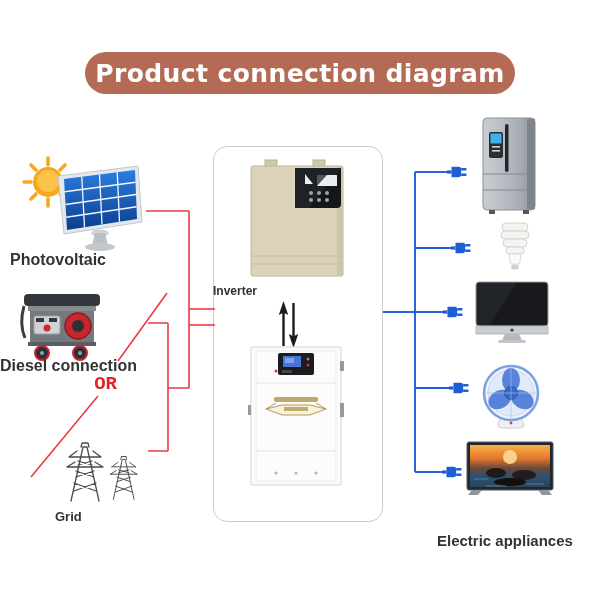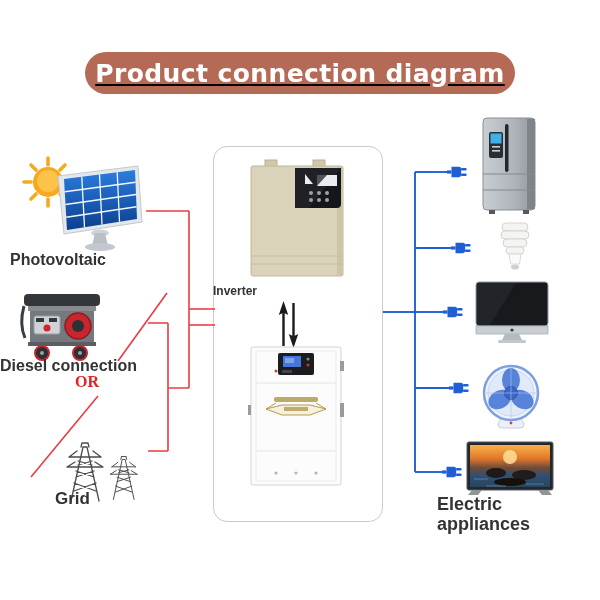--- a/index.html
+++ b/index.html
@@ -1,28 +1,28 @@
 <!DOCTYPE html>
 <html style="--banner_bg: #b46a55; --banner_text: #ffffff; --red_line: #ea3b44; --blue_line: #1f5fd6; --or_color: #e32226; --label_color: #333333;"><head>
 <meta charset="utf-8">
 <style>
   html,body{margin:0;padding:0;background:#fff;}
   #canvas{position:relative;width:600px;height:600px;background:#ffffff;overflow:hidden;
           font-family:"Liberation Sans",sans-serif;}
   
   .banner{position:absolute;left:85px;top:52px;width:430px;height:42px;
           background:var(--banner_bg);border-radius:21px;
-          display:flex;align-items:center;justify-content:center;text-decoration:underline;}
+          display:flex;align-items:center;justify-content:center;}
   .banner h1{margin:0;color:var(--banner_text);font-family:"DejaVu Sans",sans-serif;
              font-size:25px;font-weight:bold;letter-spacing:.4px;white-space:nowrap;}
   
   .lbl{position:absolute;color:var(--label_color);font-size:16px;font-weight:600;
        text-align:left;line-height:1.1;}
-  .or{position:absolute;color:var(--or_color);font-size:16px;font-weight:bold;
-      font-family:Liberation Serif, serif;text-align:left;}
+  .or{position:absolute;color:var(--or_color);font-size:19px;font-weight:bold;
+      font-family:Liberation Mono, monospace;text-align:right;}
   
   .sysbox{position:absolute;left:213px;top:146px;width:170px;height:376px;
           border:1.5px solid #cbcbcb;border-radius:14px;background:#fff;box-sizing:border-box;}
   
   svg.layer{position:absolute;overflow:visible;}
   .red-line{stroke:var(--red_line);stroke-width:1.6;fill:none;}
   .blue-line{stroke:var(--blue_line);stroke-width:1.9;fill:none;}
   .plug{fill:var(--blue_line);}
   .tower{stroke:#4b4b4b;stroke-width:1.3;fill:none;stroke-linecap:round;}
 </style>
@@ -267,17 +267,17 @@
         <path d="M60,43 h18"></path>
         <path d="M20,45 h20"></path>
     </g>
     <polygon points="6,49 16,49 12,54 2,54" fill="#90959a"></polygon>
     <polygon points="72,49 82,49 86,54 76,54" fill="#90959a"></polygon>
   </svg>
 
   <div class="lbl" style="left:10px;top:251px;width:150px">Photovoltaic</div>
   <div class="lbl" style="left:0px;top:357px;width:140px">Diesel connection</div>
   <div class="or" style="left:75px;top:373px;width:42px">OR</div>
-  <div class="lbl" style="left:55px;top:490px;width:95px;font-size:17px">Grid</div>
+  <div class="lbl" style="left:55px;top:510px;width:95px;font-size:13px">Grid</div>
   <div class="lbl" style="left:213px;top:285px;width:170px;font-size:12px">Inverter</div>
-  <div class="lbl" style="left:437px;top:495px;width:150px;font-size:18px">Electric appliances</div>
+  <div class="lbl" style="left:437px;top:533px;width:150px;font-size:15px">Electric appliances</div>
 
 </div>
 
 </body></html>

